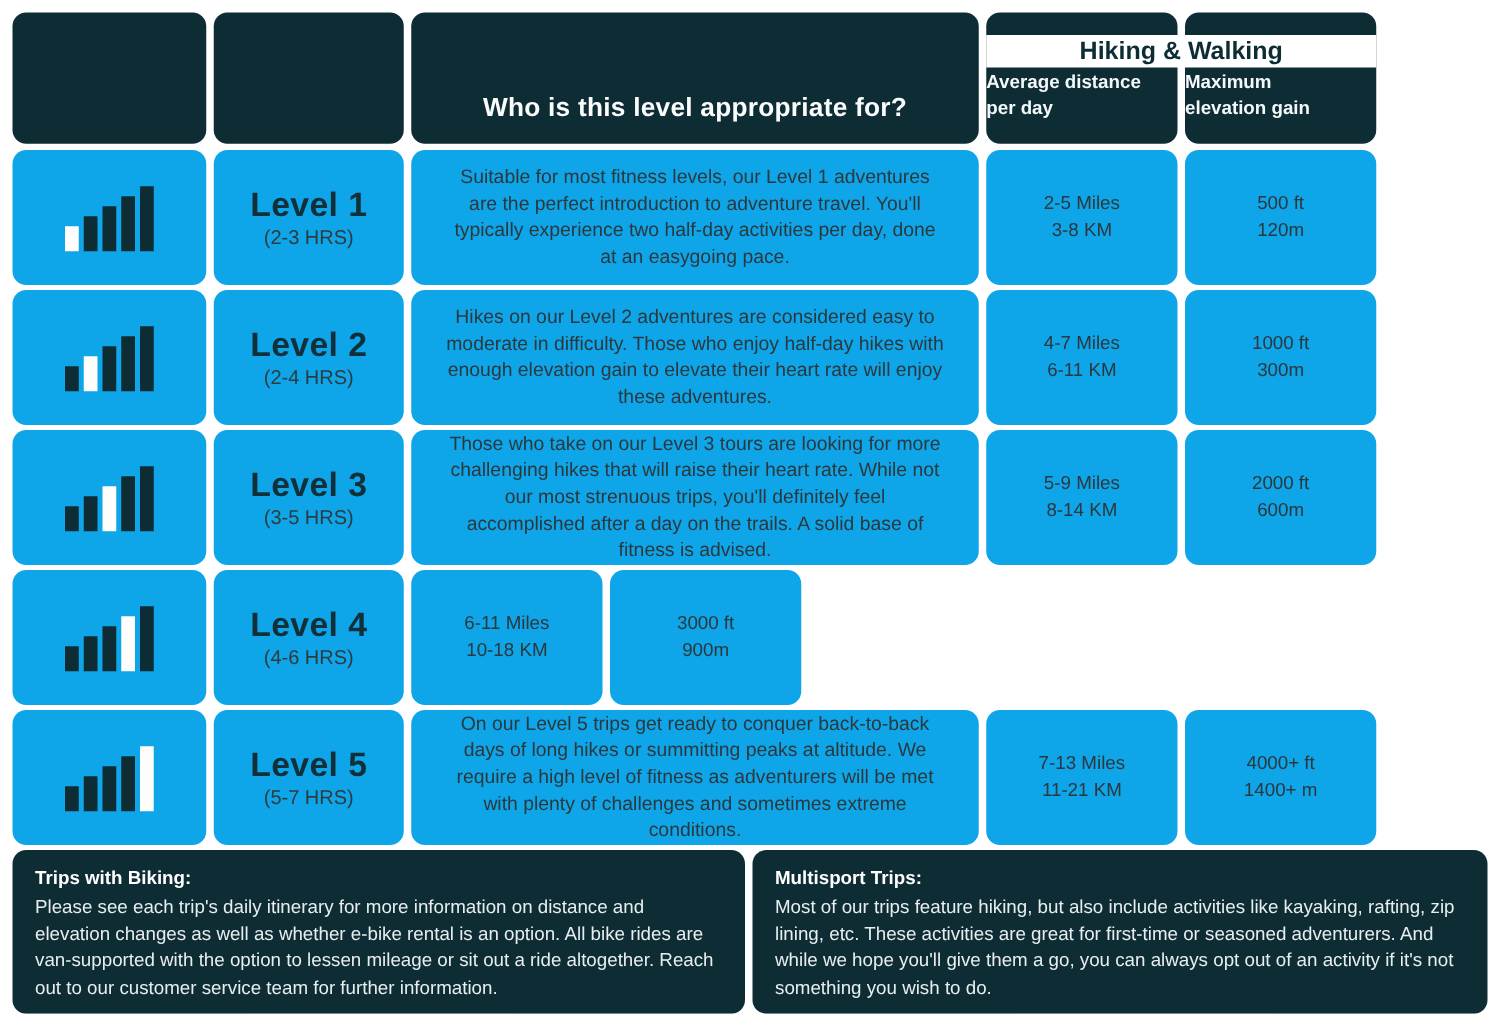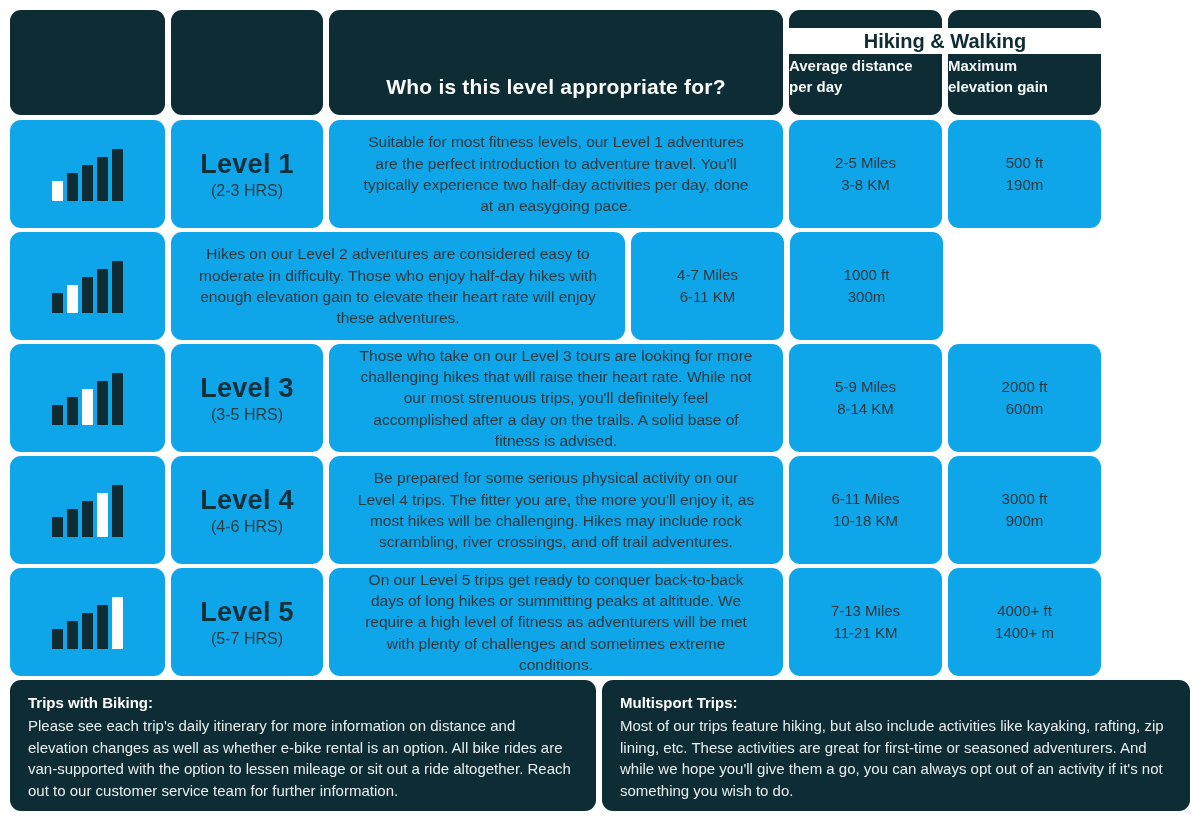--- a/index.html
+++ b/index.html
@@ -148,33 +148,37 @@
       <div class="level-name">Level 1</div>
       <div class="level-hours">(2-3 HRS)</div>
     </div>
     <div class="cell tan w-desc desc-cell">Suitable for most fitness levels, our Level 1 adventures are the perfect introduction to adventure travel. You'll typically experience two half-day activities per day, done at an easygoing pace.</div>
     <div class="cell tan w-dist num-cell">
       <div>2-5 Miles</div>
       <div>3-8 KM</div>
     </div>
     <div class="cell tan w-elev num-cell">
       <div>500 ft</div>
-      <div>190m</div>
+      <div>120m</div>
     </div>
   </div>
 
   <div class="row">
     <div class="cell tan w-icon icon-cell">
       <div class="bars">
           <div class="bar" style="height: 20px;"></div>
           <div class="bar hl" style="height: 28px;"></div>
           <div class="bar" style="height: 36px;"></div>
           <div class="bar" style="height: 44px;"></div>
           <div class="bar" style="height: 52px;"></div>
         </div>
+    </div>
+    <div class="cell tan w-level level-cell">
+      <div class="level-name">Level 2</div>
+      <div class="level-hours">(2-4 HRS)</div>
     </div>
     <div class="cell tan w-desc desc-cell">Hikes on our Level 2 adventures are considered easy to moderate in difficulty. Those who enjoy half-day hikes with enough elevation gain to elevate their heart rate will enjoy these adventures.</div>
     <div class="cell tan w-dist num-cell">
       <div>4-7 Miles</div>
       <div>6-11 KM</div>
     </div>
     <div class="cell tan w-elev num-cell">
       <div>1000 ft</div>
       <div>300m</div>
     </div>
@@ -212,21 +216,20 @@
           <div class="bar" style="height: 28px;"></div>
           <div class="bar" style="height: 36px;"></div>
           <div class="bar hl" style="height: 44px;"></div>
           <div class="bar" style="height: 52px;"></div>
         </div>
     </div>
     <div class="cell tan w-level level-cell">
       <div class="level-name">Level 4</div>
       <div class="level-hours">(4-6 HRS)</div>
     </div>
-    <div class="cell tan w-desc desc-cell">Be prepared for some serious physical activity on our Level 4 trips. The fitter you are, the more you'll enjoy it, as most hikes will be challenging. Hikes may include rock scrambling, river crossings, and off trail adventures.</div>
     <div class="cell tan w-dist num-cell">
       <div>6-11 Miles</div>
       <div>10-18 KM</div>
     </div>
     <div class="cell tan w-elev num-cell">
       <div>3000 ft</div>
       <div>900m</div>
     </div>
   </div>
 

